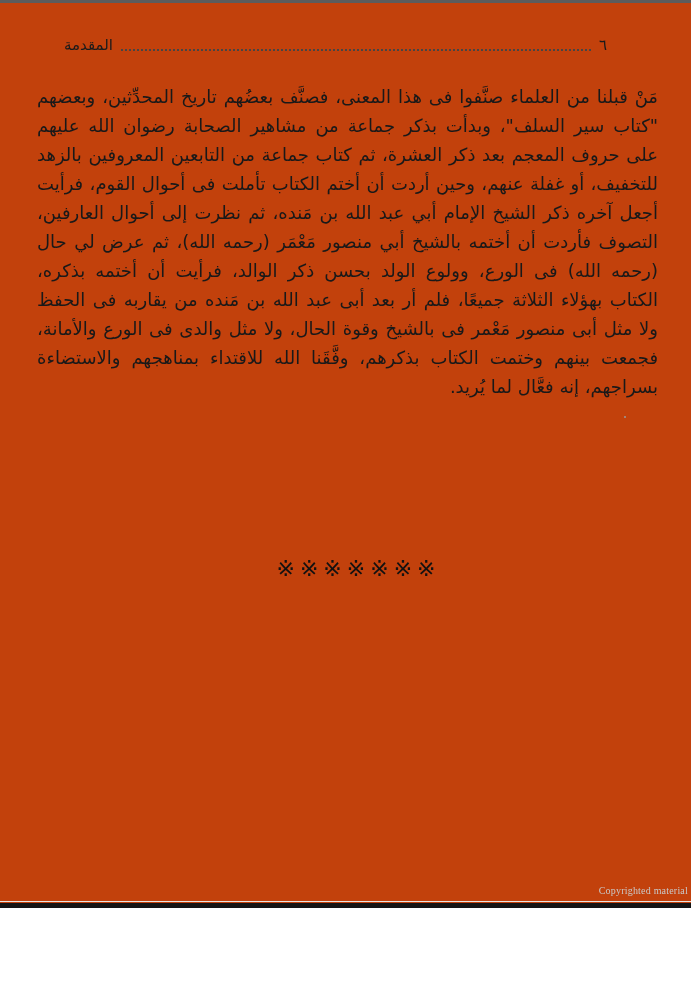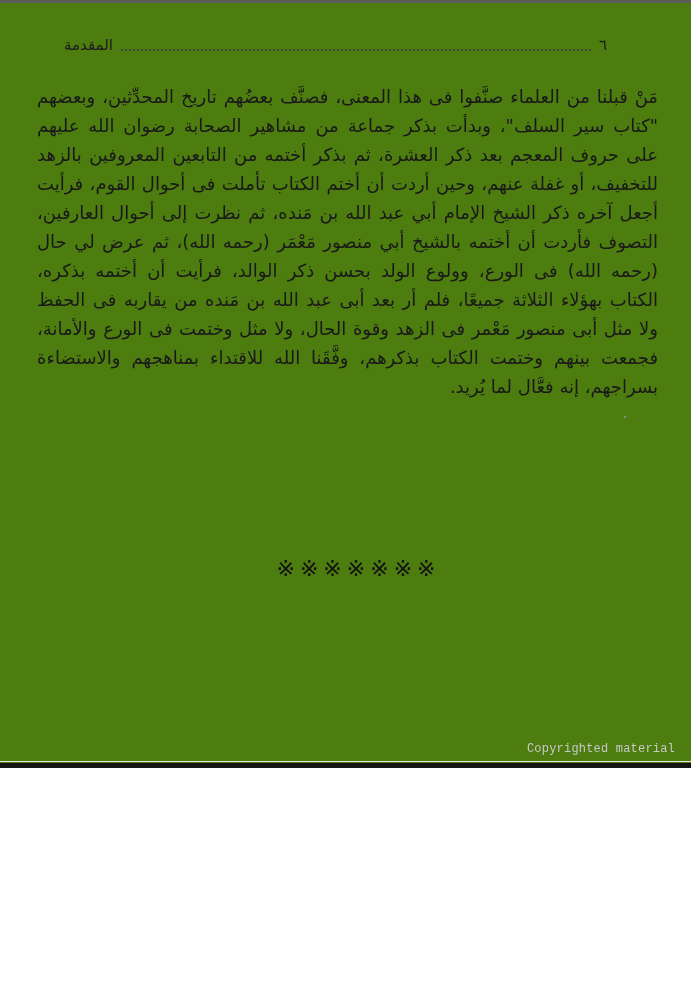--- a/index.html
+++ b/index.html
@@ -3,22 +3,22 @@
 <meta charset="utf-8">
 <style>
   html, body {
     margin: 0;
     padding: 0;
     background: #ffffff;
   }
   .page {
     position: relative;
     width: 691px;
-    height: 768px;
-    background: #4d7c0f;
+    height: 908px;
+    background: #c2410c;
     overflow: hidden;
     font-family: "DejaVu Sans", sans-serif;
   }
   
   .top-edge {
     position: absolute;
     top: 0; left: 0; right: 0;
     height: 3px;
     background: #5c5c5c;
   }
@@ -98,51 +98,51 @@
     left: 624px;
     top: 416px;
     width: 2px;
     height: 2px;
     background: #9a9a9a;
     border-radius: 50%;
   }
   
   .copyright {
     position: absolute;
-    right: 16px;
+    right: 3px;
     bottom: 12px;
-    font-family: Liberation Mono, monospace;
-    font-size: 12px;
+    font-family: Liberation Serif, serif;
+    font-size: 10px;
     color: #c9c9c9;
     letter-spacing: 0.2px;
   }
 </style>
 </head>
 <body>
 
 <div class="page">
 
   <div class="top-edge"></div>
 
   <div class="header">
     <span class="header-title">المقدمة</span>
     <span class="dotted-leader"></span>
     <span class="page-number">٦</span>
   </div>
 
   <div class="body-text">
     <div class="line">مَنْ قبلنا من العلماء صنَّفوا فى هذا المعنى، فصنَّف بعضُهم تاريخ المحدِّثين، وبعضهم تاريخ</div>
     <div class="line">"كتاب سير السلف"، وبدأت بذكر جماعة من مشاهير الصحابة رضوان الله عليهم أجمعين،</div>
-    <div class="line">على حروف المعجم بعد ذكر العشرة، ثم بذكر أختمه من التابعين المعروفين بالزهد</div>
+    <div class="line">على حروف المعجم بعد ذكر العشرة، ثم كتاب جماعة من التابعين المعروفين بالزهد</div>
     <div class="line">للتخفيف، أو غفلة عنهم، وحين أردت أن أختم الكتاب تأملت فى أحوال القوم، فرأيت أن</div>
     <div class="line">أجعل آخره ذكر الشيخ الإمام أبي عبد الله بن مَنده، ثم نظرت إلى أحوال العارفين، وأهل</div>
     <div class="line">التصوف فأردت أن أختمه بالشيخ أبي منصور مَعْمَر (رحمه الله)، ثم عرض لي حال والدي</div>
     <div class="line">(رحمه الله) فى الورع، وولوع الولد بحسن ذكر الوالد، فرأيت أن أختمه بذكره، فختمت</div>
     <div class="line">الكتاب بهؤلاء الثلاثة جميعًا، فلم أر بعد أبى عبد الله بن مَنده من يقاربه فى الحفظ والإتقان،</div>
-    <div class="line">ولا مثل أبى منصور مَعْمر فى الزهد وقوة الحال، ولا مثل وختمت فى الورع والأمانة،</div>
+    <div class="line">ولا مثل أبى منصور مَعْمر فى بالشيخ وقوة الحال، ولا مثل والدى فى الورع والأمانة،</div>
     <div class="line">فجمعت بينهم وختمت الكتاب بذكرهم، وفَّقَنا الله للاقتداء بمناهجهم والاستضاءة</div>
     <div class="line last">بسراجهم، إنه فعَّال لما يُريد.</div>
   </div>
 
   <div class="separator">※※※※※※※</div>
 
   <div class="speck"></div>
 
   <div class="copyright">Copyrighted material</div>
 

